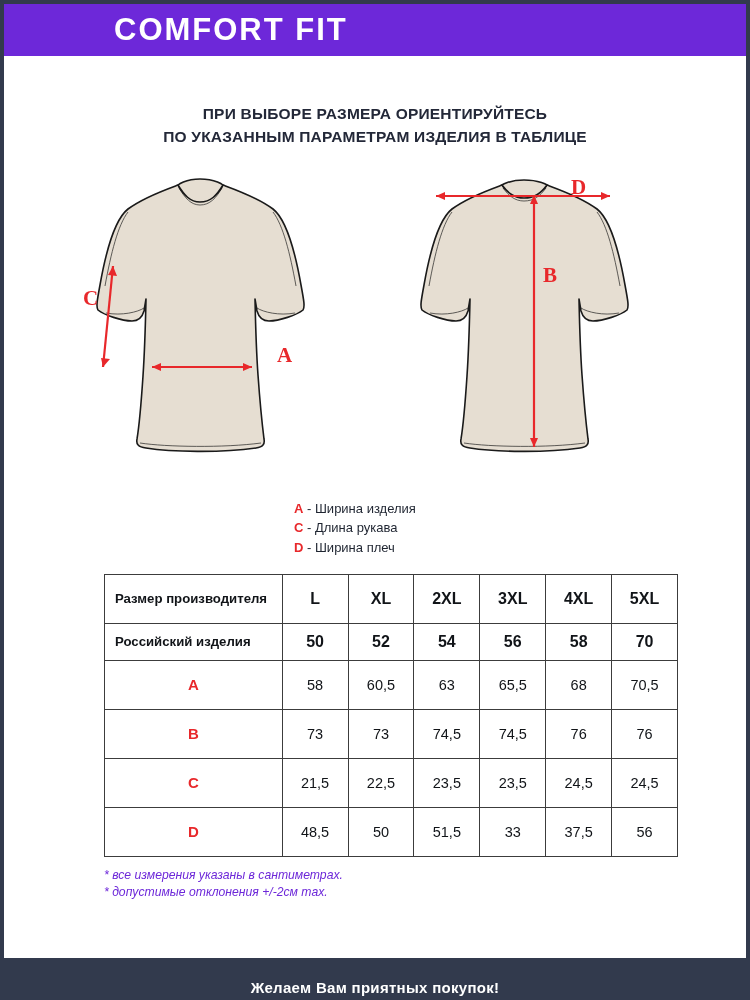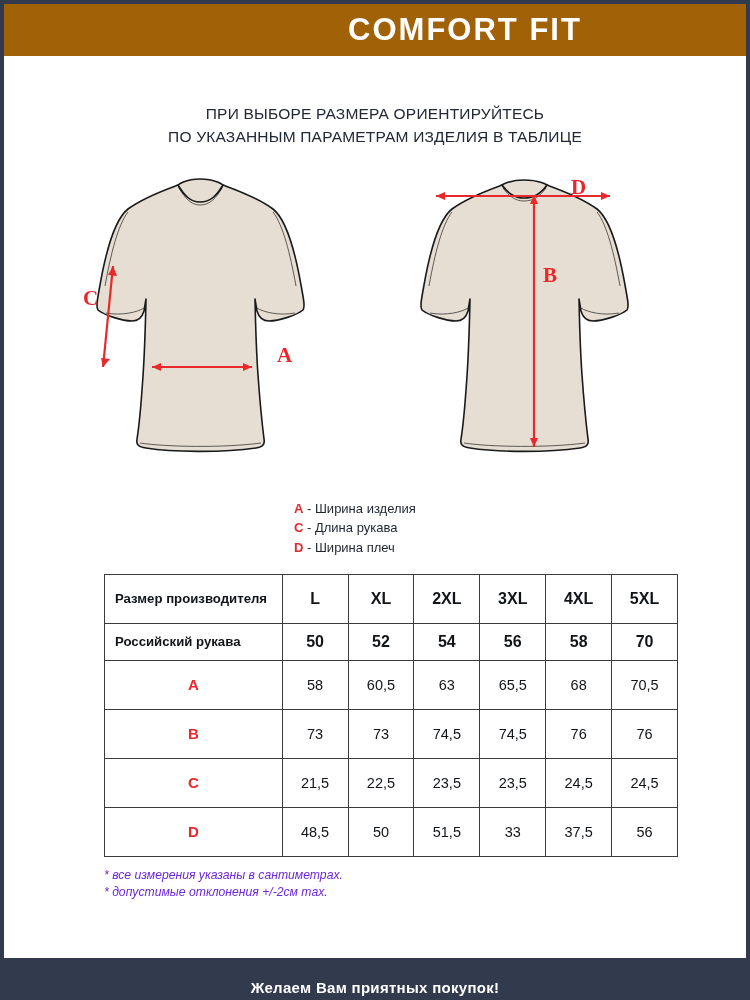--- a/index.html
+++ b/index.html
@@ -17,41 +17,40 @@
     position: relative;
     width: 750px;
     height: 1000px;
     box-sizing: border-box;
     border: 4px solid #323a4d;
     background: #ffffff;
   }
   
   .header {
     height: 52px;
-    background: #a16207;
+    background: #6d28d9;
     display: flex;
     align-items: center;
-    justify-content: center;
     padding-left: 40px;
   }
   .header-title {
     color: #ffffff;
     font-size: 31px;
     font-weight: bold;
     letter-spacing: 2px;
     text-align: center;
     transform: translateX(70px);
   }
   
   .instructions {
     margin-top: 46px;
     text-align: center;
     color: #232838;
     font-size: 15.5px;
-    font-weight: normal;
+    font-weight: bold;
     line-height: 1.5;
     letter-spacing: 0.2px;
   }
   
   .shirts {
     position: relative;
     height: 320px;
     margin-top: 22px;
   }
   .shirt {
@@ -304,21 +303,21 @@
         <tr>
           <td class="row-head">Размер производителя</td>
           <td class="size-head">L</td>
           <td class="size-head">XL</td>
           <td class="size-head">2XL</td>
           <td class="size-head">3XL</td>
           <td class="size-head">4XL</td>
           <td class="size-head">5XL</td>
         </tr>
         <tr>
-          <td class="rus-label">Российский рукава</td>
+          <td class="rus-label">Российский изделия</td>
           <td class="rus-head">50</td>
           <td class="rus-head">52</td>
           <td class="rus-head">54</td>
           <td class="rus-head">56</td>
           <td class="rus-head">58</td>
           <td class="rus-head">70</td>
         </tr>
         <tr>
           <td class="meas-label">A</td>
           <td>58</td>

